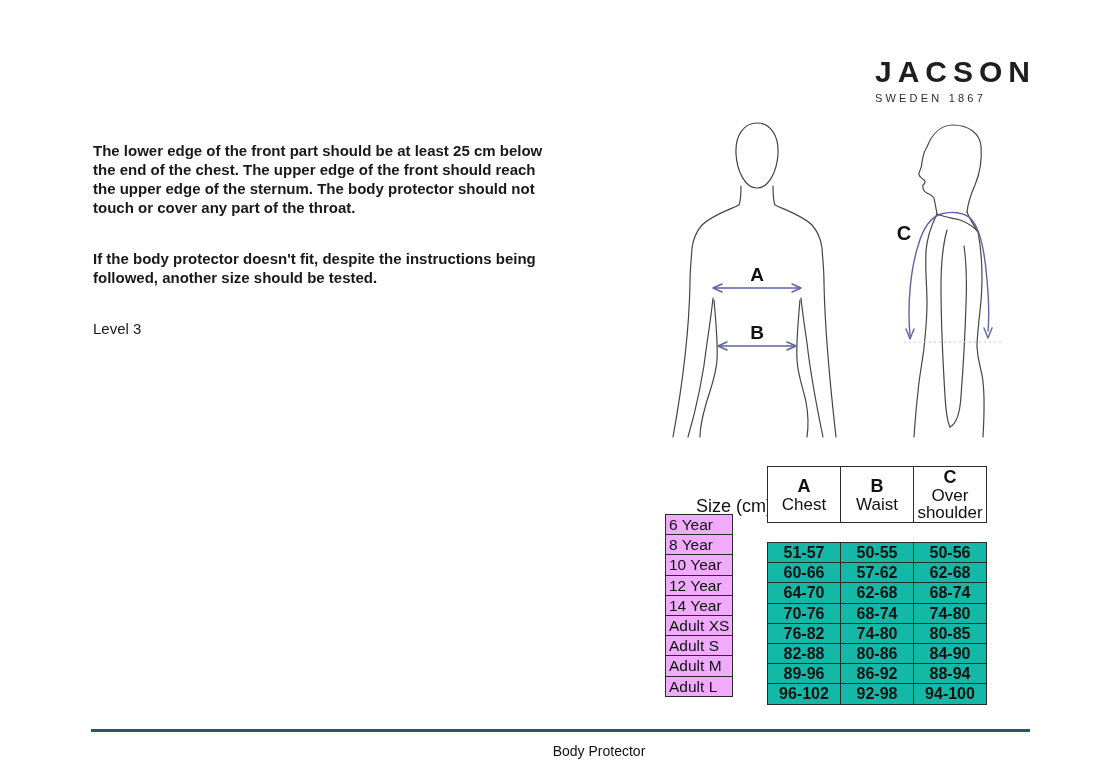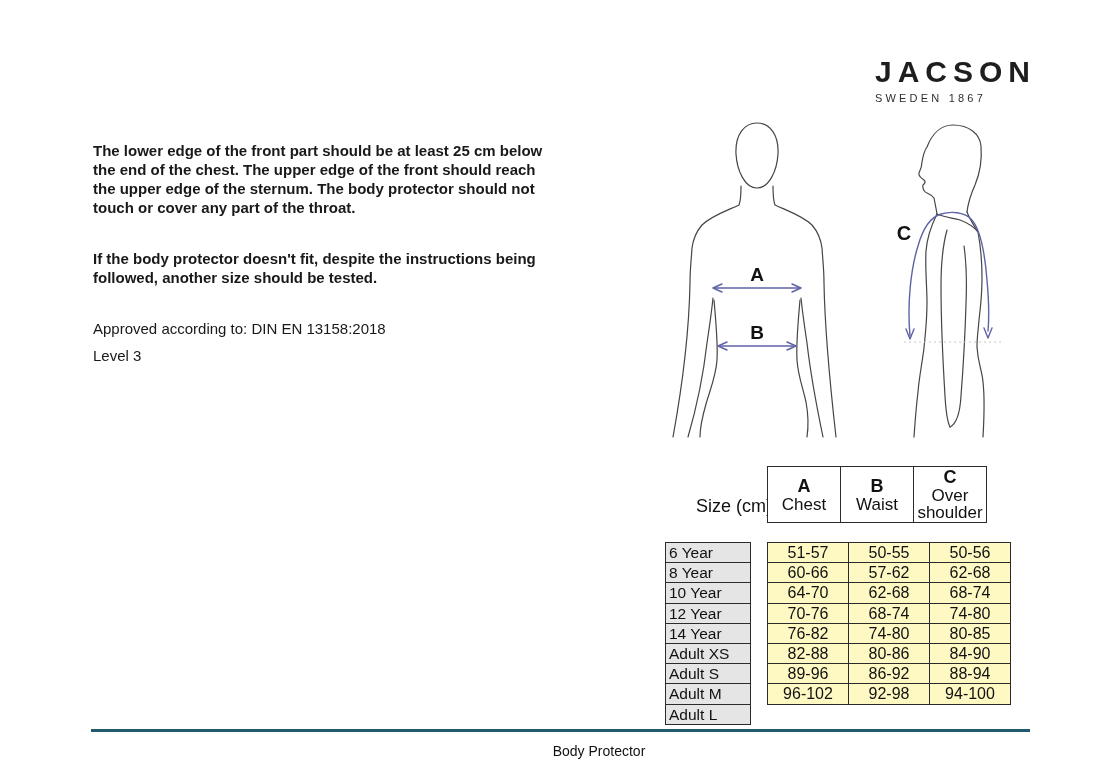--- a/index.html
+++ b/index.html
@@ -30,25 +30,25 @@
   .diag-label-c{font-size:20px;}
 
   
   .size-corner{left:696px;top:496px;font-size:18px;color:#111;}
   .tbl-header{left:767px;top:466px;width:220px;height:57px;border:1.5px solid #2b2b2b;box-sizing:border-box;display:flex;background:#fff;}
   .hdr-cell{flex:1;display:flex;flex-direction:column;align-items:center;justify-content:center;border-left:1px solid #2b2b2b;text-align:center;padding:1px 0;}
   .hdr-cell:first-child{border-left:none;}
   .hdr-key{font-weight:bold;font-size:18px;line-height:19px;color:#111;}
   .hdr-label{font-size:17px;line-height:17px;color:#111;}
 
-  .tbl-sizes{left:665px;top:542px;width:86px;border:1.5px solid #2b2b2b;box-sizing:border-box;background:#e5e5e5;}
+  .tbl-sizes{left:665px;top:514px;width:68px;border:1.5px solid #2b2b2b;box-sizing:border-box;background:#f0abfc;}
   .size-cell{height:19.2px;line-height:19.2px;border-top:1px solid #2b2b2b;padding-left:3px;font-size:15.5px;white-space:nowrap;overflow:hidden;color:#111;}
   .size-cell:first-child{border-top:none;}
 
-  .tbl-values{left:767px;top:542px;width:244px;border:1.5px solid #2b2b2b;box-sizing:border-box;background:#fef9c3;}
+  .tbl-values{left:767px;top:542px;width:220px;border:1.5px solid #2b2b2b;box-sizing:border-box;background:#14b8a6;font-weight:bold;}
   .vrow{display:flex;border-top:1px solid #2b2b2b;height:19.2px;}
   .vrow:first-child{border-top:none;}
   .vcell{flex:1;text-align:center;line-height:19.2px;font-size:16px;border-left:1px solid #2b2b2b;color:#111;white-space:nowrap;overflow:hidden;}
   .vcell:first-child{border-left:none;}
 
   
   .footer-rule{left:91px;top:729px;width:939px;height:3px;background:#215a6c;}
   .footer-title{left:534px;top:743px;width:130px;text-align:center;font-size:14px;font-weight:normal;color:#111;}
 </style>
 </head>
@@ -56,21 +56,20 @@
 
 <div class="abs logo">
   <div class="logo-name">JACSON</div>
   <div class="logo-tag">SWEDEN 1867</div>
 </div>
 
 <div class="abs copy">
   <p>The lower edge of the front part should be at least 25 cm below the end of the chest. The upper edge of the front should reach the upper edge of the sternum. The body protector should not touch or cover any part of the throat.</p>
   <p>If the body protector doesn't fit, despite the instructions being followed, another size should be tested.</p>
   <div class="approved-block">
-    <div>Approved according to: DIN EN 13158:2018</div>
     <div class="level-line">Level 3</div>
   </div>
 </div>
 
 <svg class="abs diagram" width="380" height="335" viewBox="0 0 380 335">
 
   <g>
     <path class="fig" d="M 107,15 C 120,15 129,27 128,46 C 127,63 119,80 107,80 C 95,80 87,63 86,46 C 85,27 94,15 107,15 Z"></path>
     <path class="fig" d="M 91,78 C 91,86 91,92 89,97 C 76,103 61,108 52,117 C 46,124 43,132 42,140 C 41,155 40,162 40,175 C 39,230 31,285 23,329"></path>
     <path class="fig" d="M 123,78 C 123,86 123,92 125,97 C 138,103 153,108 162,117 C 168,124 171,132 172,140 C 173,155 174,162 174,175 C 175,230 181,285 186,329"></path>

